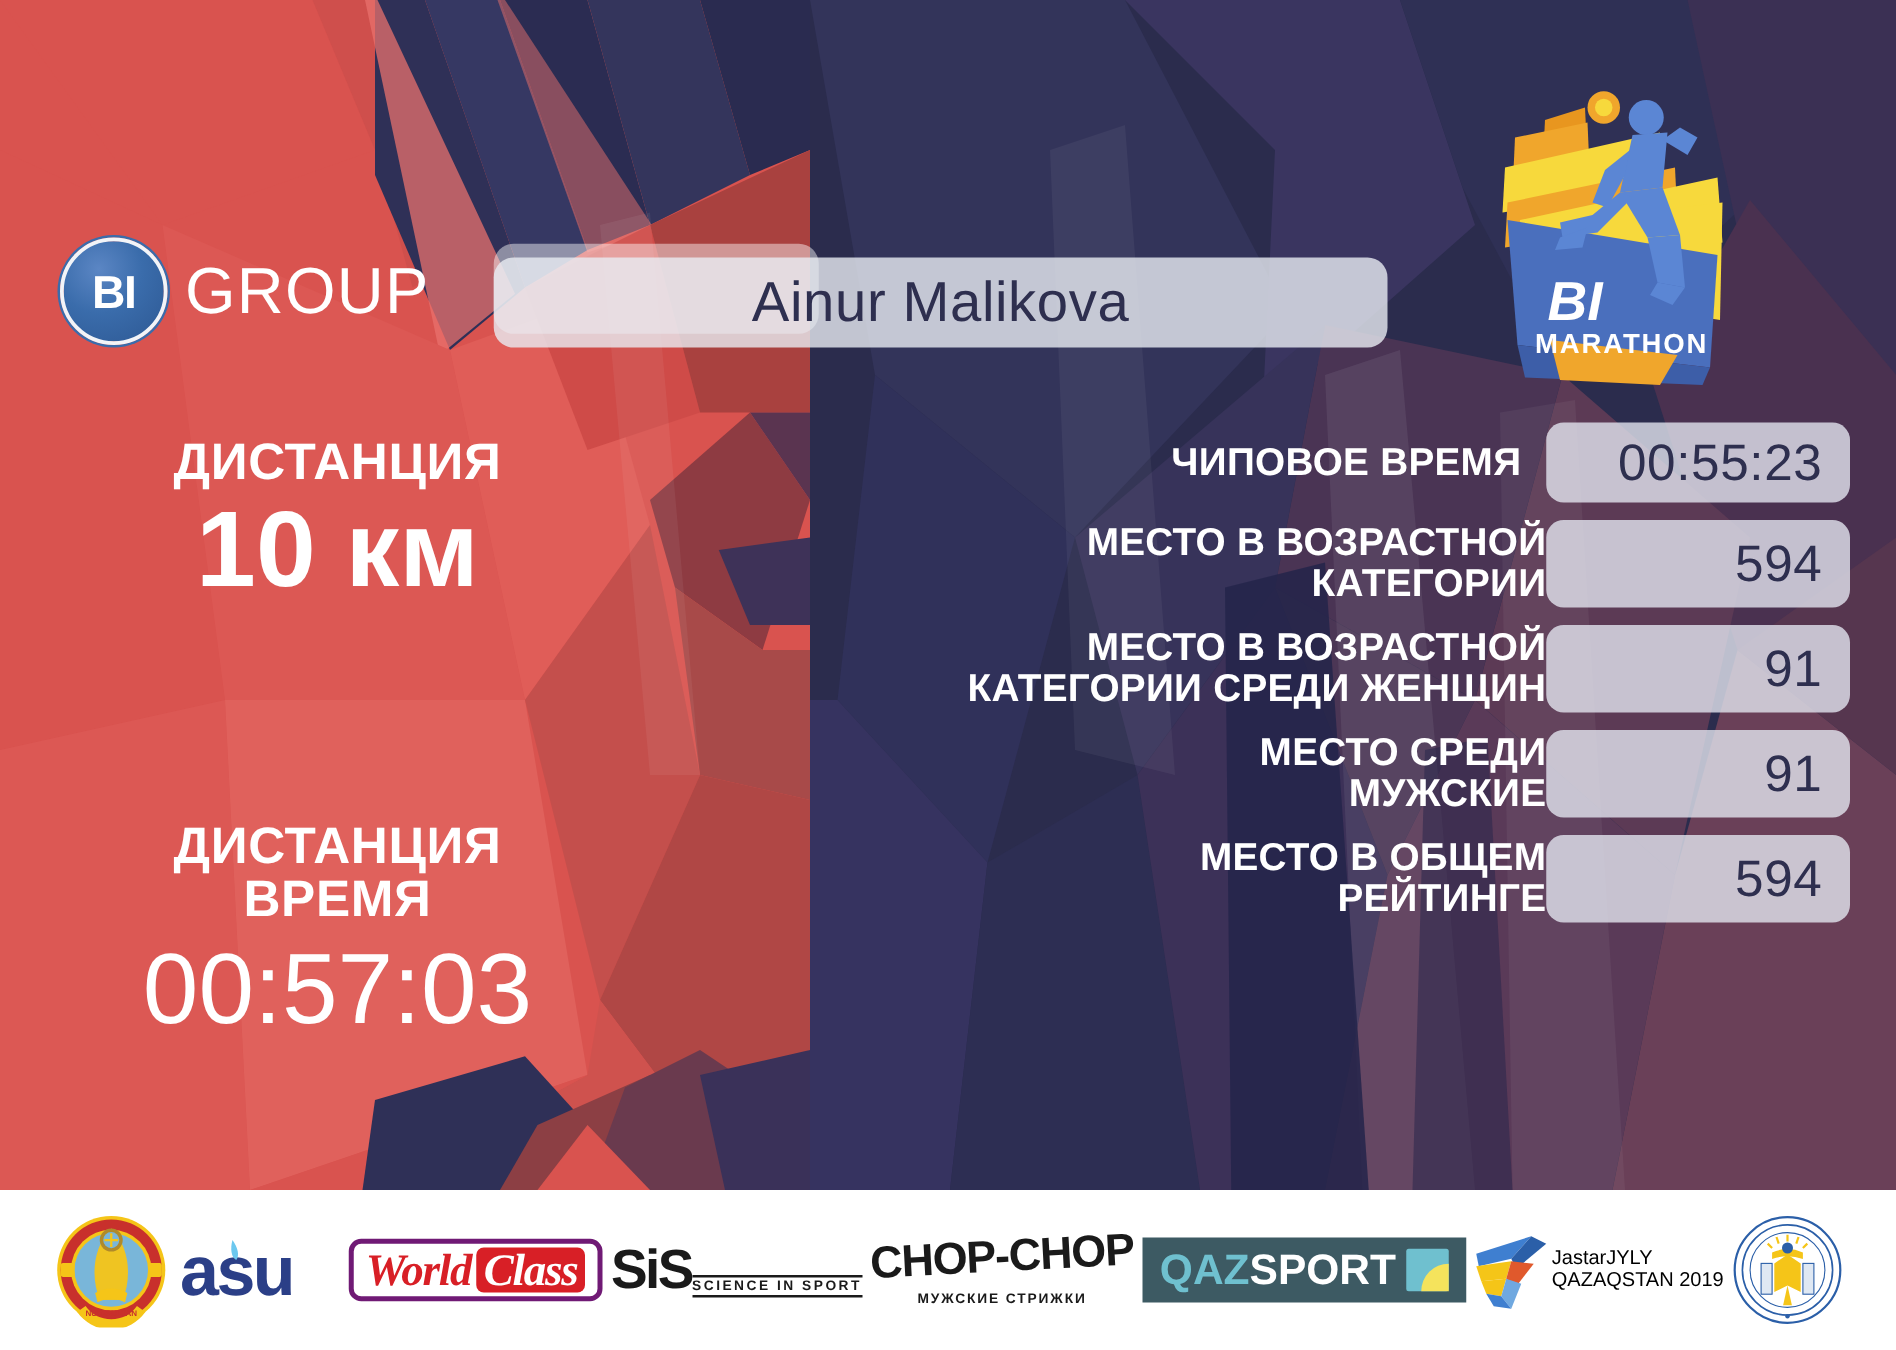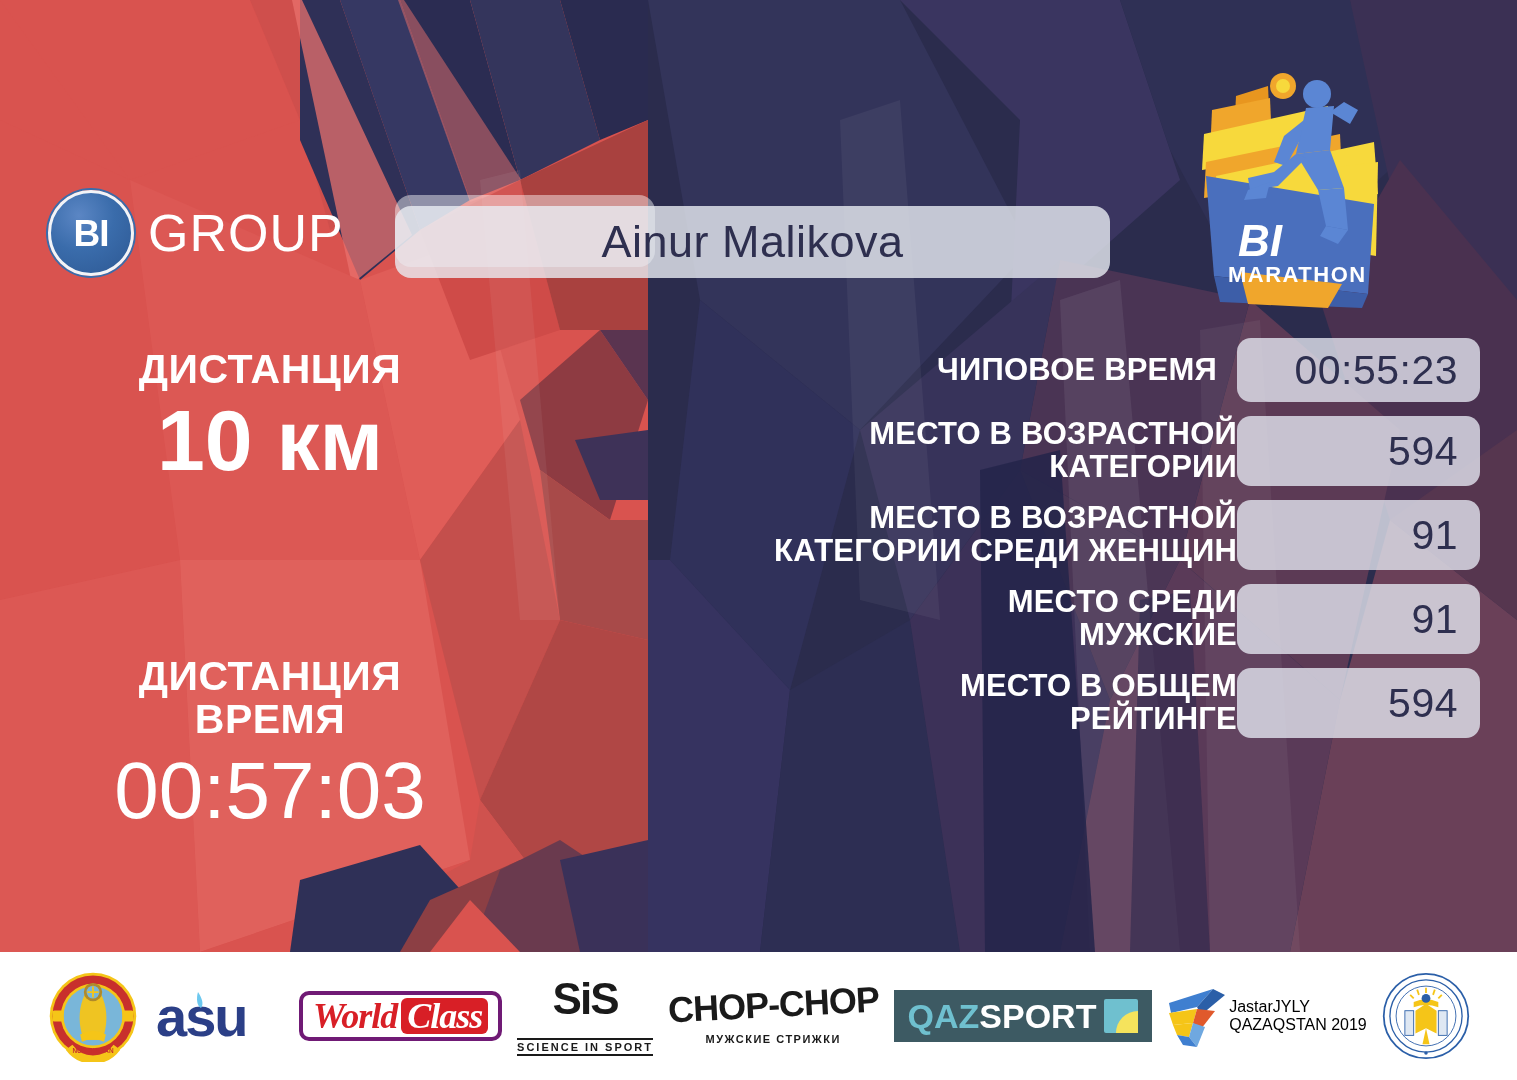--- a/index.html
+++ b/index.html
@@ -118,21 +118,21 @@
   .wc b{
     font-family:"Liberation Serif",serif;
     font-style:italic;font-size:36px;font-weight:bold;color:#d81f26;
     letter-spacing:-1px;line-height:1;
   }
   .wc b:first-child{color:#d81f26;}
   .wc .cl{
     background:#d81f26;color:#fff;border-radius:6px;padding:0 6px;margin-left:4px;
   }
 
-  .sis{display:flex;flex-direction:column;align-items:center;}
+  .sis{display:flex;flex-direction:row;align-items:flex-end;}
   .sis .big{
     font-family:"Liberation Sans",sans-serif;font-weight:bold;font-size:44px;
     color:#1a1a1a;letter-spacing:-2px;line-height:1;
     -webkit-text-stroke:0;
   }
   .sis .sub{
     font-family:"Liberation Sans",sans-serif;font-size:11px;font-weight:bold;
     letter-spacing:2px;color:#1a1a1a;border-top:2px solid #1a1a1a;border-bottom:2px solid #1a1a1a;
     margin-top:17px;padding:1px 0;
   }

